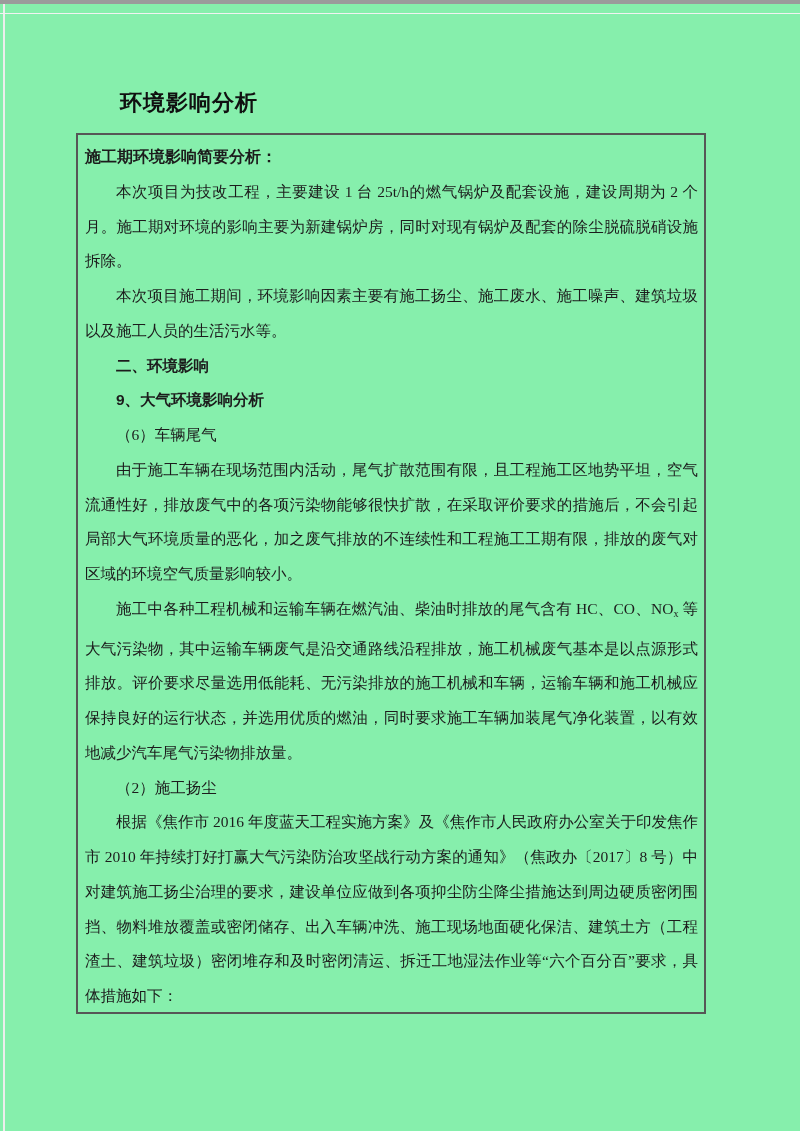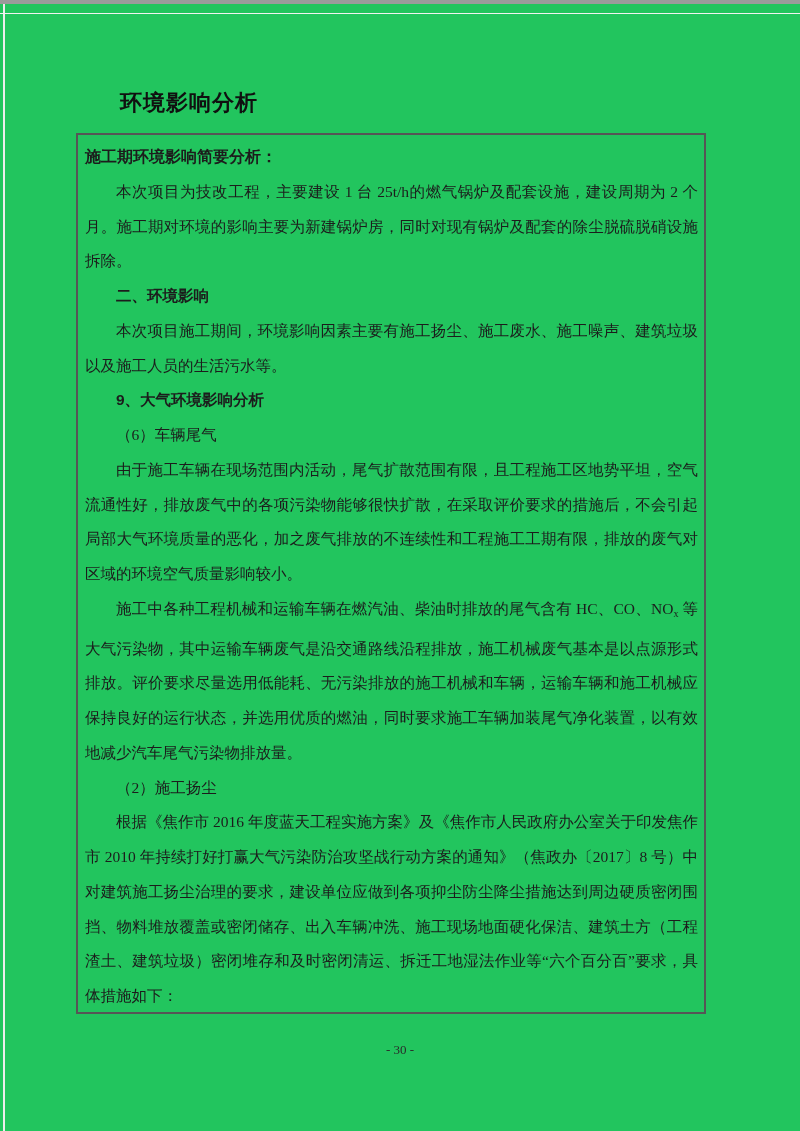--- a/index.html
+++ b/index.html
@@ -4,21 +4,21 @@
 <style>
   html, body {
     margin: 0;
     padding: 0;
     background: #ffffff;
   }
   .page {
     position: relative;
     width: 800px;
     height: 1131px;
-    background: #22c55e;
+    background: #86efac;
     overflow: hidden;
     font-family: "Liberation Serif", "DejaVu Serif", serif;
     color: #1c1c1c;
   }
   
   .scan-edge-top {
     position: absolute;
     top: 0; left: 0;
     width: 800px; height: 4px;
     background: #9b9b9b;
@@ -101,33 +101,32 @@
   <div class="scan-line-left"></div>
   <div class="scan-line-faint-h"></div>
 
   <h1 class="doc-title">环境影响分析</h1>
 
   <div class="content-box">
     <p class="box-heading">施工期环境影响简要分析：</p>
 
     <p class="indent">本次项目为技改工程，主要建设 1 台 25t/h的燃气锅炉及配套设施，建设周期为 2 个月。施工期对环境的影响主要为新建锅炉房，同时对现有锅炉及配套的除尘脱硫脱硝设施拆除。</p>
 
+    <p class="indent">本次项目施工期间，环境影响因素主要有施工扬尘、施工废水、施工噪声、建筑垃圾以及施工人员的生活污水等。</p>
+
     <p class="indent bold-head">二、环境影响</p>
-
-    <p class="indent">本次项目施工期间，环境影响因素主要有施工扬尘、施工废水、施工噪声、建筑垃圾以及施工人员的生活污水等。</p>
 
     <p class="indent bold-head">9、大气环境影响分析</p>
 
     <p class="indent">（6）车辆尾气</p>
 
     <p class="indent">由于施工车辆在现场范围内活动，尾气扩散范围有限，且工程施工区地势平坦，空气流通性好，排放废气中的各项污染物能够很快扩散，在采取评价要求的措施后，不会引起局部大气环境质量的恶化，加之废气排放的不连续性和工程施工工期有限，排放的废气对区域的环境空气质量影响较小。</p>
 
     <p class="indent"><span>施工中各种工程机械和运输车辆在燃汽油、柴油时排放的尾气含有 HC、CO、NO</span><span class="sub">x</span><span> 等大气污染物，其中运输车辆废气是沿交通路线沿程排放，施工机械废气基本是以点源形式排放。评价要求尽量选用低能耗、无污染排放的施工机械和车辆，运输车辆和施工机械应保持良好的运行状态，并选用优质的燃油，同时要求施工车辆加装尾气净化装置，以有效地减少汽车尾气污染物排放量。</span></p>
 
     <p class="indent">（2）施工扬尘</p>
 
     <p class="indent">根据《焦作市 2016 年度蓝天工程实施方案》及《焦作市人民政府办公室关于印发焦作市 2010 年持续打好打赢大气污染防治攻坚战行动方案的通知》（焦政办〔2017〕8 号）中对建筑施工扬尘治理的要求，建设单位应做到各项抑尘防尘降尘措施达到周边硬质密闭围挡、物料堆放覆盖或密闭储存、出入车辆冲洗、施工现场地面硬化保洁、建筑土方（工程渣土、建筑垃圾）密闭堆存和及时密闭清运、拆迁工地湿法作业等“六个百分百”要求，具体措施如下：</p>
 
   </div>
 
-  <div class="page-number">- 30 -</div>
 
 </div>
 
 </body></html>

